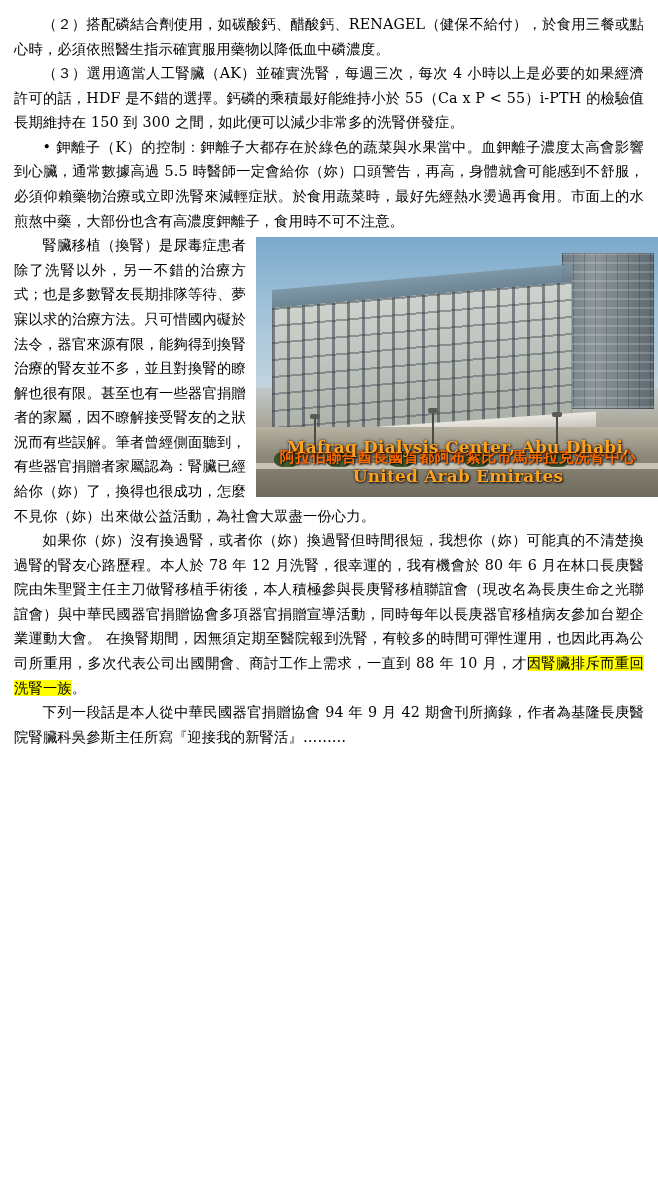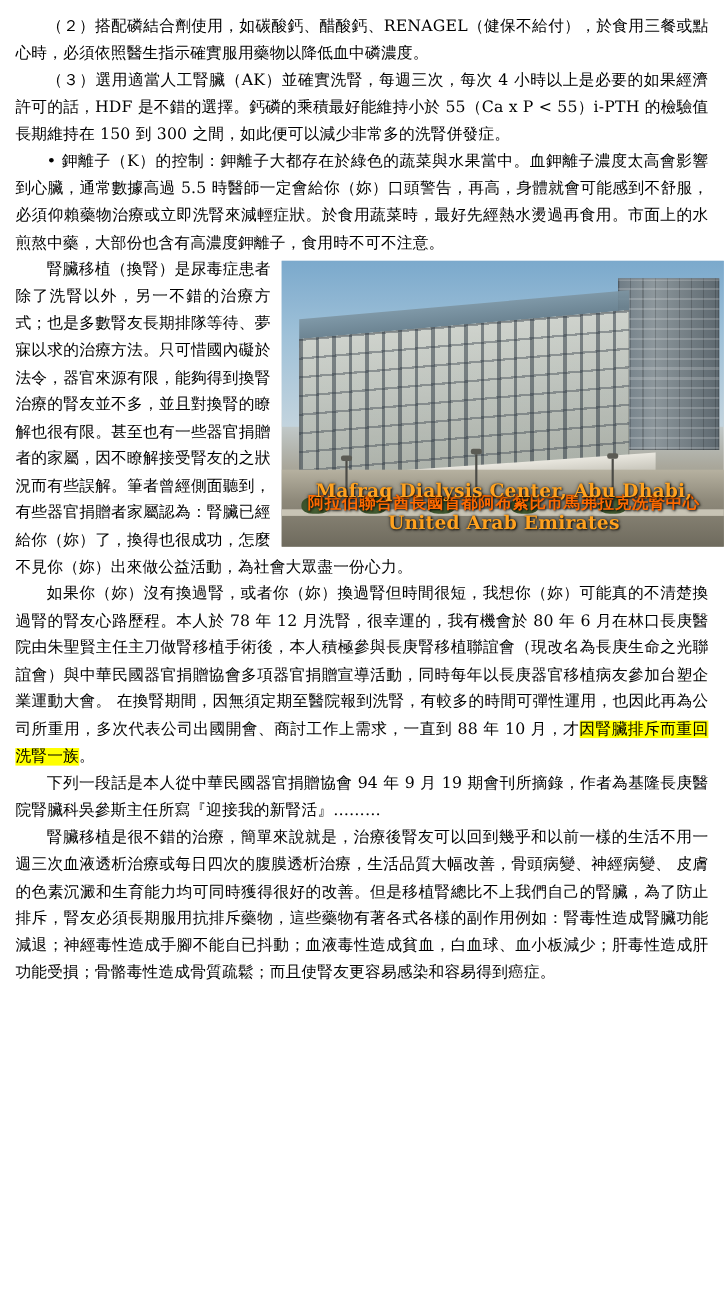--- a/index.html
+++ b/index.html
@@ -219,18 +219,17 @@
           <div class="caption-line2 latin">Mafraq Dialysis Center, Abu Dhabi, United Arab Emirates</div>
         </div>
       </div>
     </div>
 
     <p>腎臟移植（換腎）是尿毒症患者除了洗腎以外，另一不錯的治療方式；也是多數腎友長期排隊等待、夢寐以求的治療方法。只可惜國內礙於法令，器官來源有限，能夠得到換腎治療的腎友並不多，並且對換腎的瞭解也很有限。甚至也有一些器官捐贈者的家屬，因不瞭解接受腎友的之狀況而有些誤解。筆者曾經側面聽到，有些器官捐贈者家屬認為：腎臟已經給你（妳）了，換得也很成功，怎麼不見你（妳）出來做公益活動，為社會大眾盡一份心力。</p>
 
     <p><span>如果你（妳）沒有換過腎，或者你（妳）換過腎但時間很短，我想你（妳）可能真的不清楚換過腎的腎友心路歷程。本人於 78 年 12 月洗腎，很幸運的，我有機會於 80 年 6 月在林口長庚醫院由朱聖賢主任主刀做腎移植手術後，本人積極參與長庚腎移植聯誼會（現改名為長庚生命之光聯誼會）與中華民國器官捐贈協會多項器官捐贈宣導活動，同時每年以長庚器官移植病友參加台塑企業運動大會。 在換腎期間，因無須定期至醫院報到洗腎，有較多的時間可彈性運用，也因此再為公司所重用，多次代表公司出國開會、商討工作上需求，一直到 88 年 10 月，才</span><span class="hl">因腎臟排斥而重回洗腎一族</span><span>。</span></p>
 
 
-    <p>下列一段話是本人從中華民國器官捐贈協會 94 年 9 月 19 期會刊所摘錄，作者為基隆長庚醫院腎臟科吳參斯主任所寫『迎接我的新腎活』………</p>
-
-    <p>腎臟移植是很不錯的治療，簡單來說就是，治療後腎友可以回到幾乎和以前一樣的生活不用一週三次血液透析治療或每日四次的腹膜透析治療，生活品質大幅改善，骨頭病變、神經病變、 皮膚的色素沉澱和生育能力均可同時獲得很好的改善。但是移植腎總比不上我們自己的腎臟，為了防止排斥，腎友必須長期服用抗排斥藥物，這些藥物有著各式各樣的副作用例如：腎毒性造成腎臟功能減退；神經毒性造成手腳不能自已抖動；血液毒性造成貧血，白血球、血小板減少；肝毒性造成肝功能受損；骨骼毒性造成骨質疏鬆；而且使腎友更容易感染和容易得到癌症。</p>
+    <p>下列一段話是本人從中華民國器官捐贈協會 94 年 9 月 42 期會刊所摘錄，作者為基隆長庚醫院腎臟科吳參斯主任所寫『迎接我的新腎活』………</p>
+
 
   </div>
 </div>
 
 </body></html>

